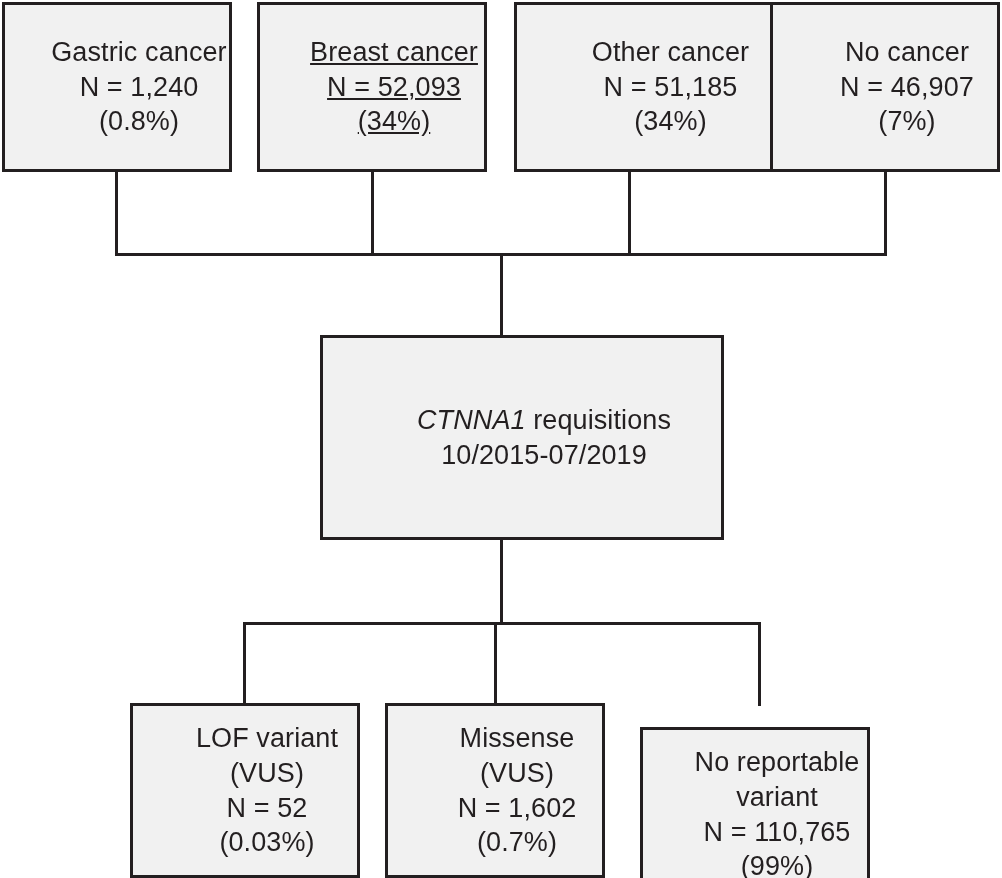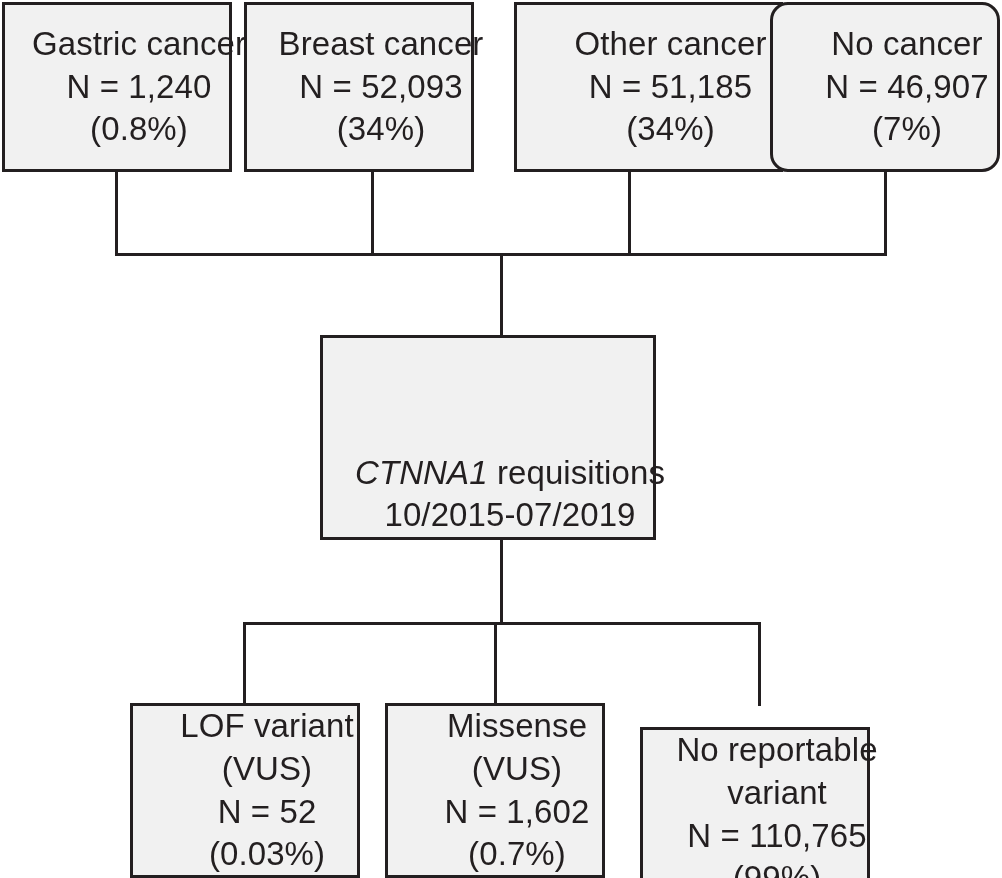--- a/index.html
+++ b/index.html
@@ -23,43 +23,42 @@
   .node {
     position: absolute;
     box-sizing: border-box;
     background: #f1f1f1;
     border: 3px solid #231f20;
     display: flex;
     flex-direction: column;
     align-items: center;
     justify-content: center;
     text-align: center;
-    font-size: 33px;
+    font-size: 27px;
     line-height: 1.29;
     color: #231f20;
     letter-spacing: 0.1px;
     padding-left: 44px;
   }
   .node .line { display: block; white-space: nowrap; }
   .node .gene { font-style: italic; }
 
   
   .top-row { top: 2px; height: 170px; }
   #node-gastric { left: 2px;   width: 230px; }
-  #node-breast  { left: 244px; width: 230px; }
+  #node-breast  { left: 257px; width: 230px; text-decoration: underline; }
   #node-other   { left: 514px; width: 269px; }
-  #node-nocancer{ left: 770px; width: 230px; border-radius: 18px; }
+  #node-nocancer{ left: 770px; width: 230px; }
 
   
   #node-center {
     left: 320px;
     top: 335px;
-    width: 336px;
+    width: 404px;
     height: 205px;
-    justify-content: flex-end;
   }
 
   
   .bottom-row { top: 703px; height: 175px; }
   #node-lof      { left: 130px; width: 230px; }
   #node-missense { left: 385px; width: 220px; align-items: center; }
   #node-noreport { left: 640px; width: 230px; margin-top: 24px; }
 
   
   .ln {

